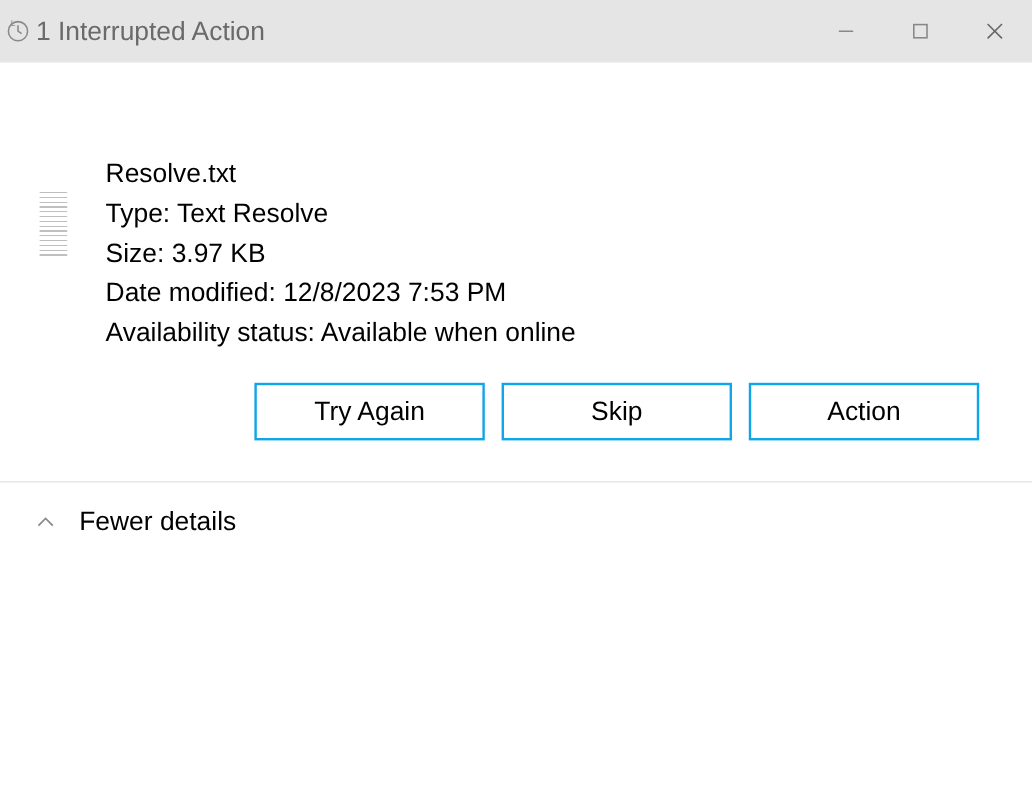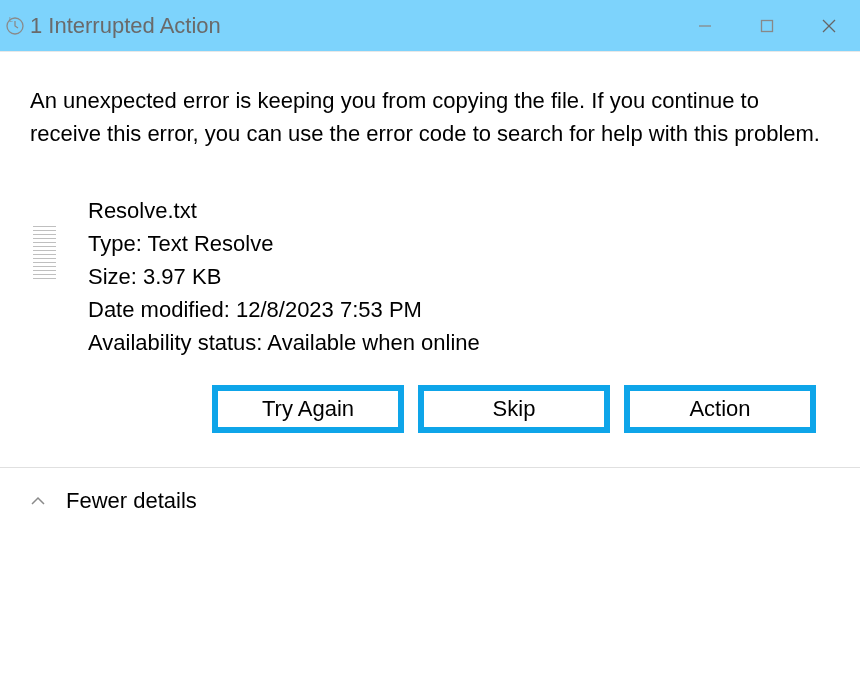--- a/index.html
+++ b/index.html
@@ -14,21 +14,21 @@
       height: 676px;
       overflow: hidden;
       color: #000000;
     }
     .titlebar {
       display: flex;
       align-items: center;
       height: 52px;
       padding: 0 0 0 4px;
       border-bottom: 1px solid #e8e8e8;
-      background: #7dd3fc;
+      background: #e5e5e5;
     }
     .titlebar-icon {
       width: 20px;
       height: 20px;
       margin-right: 6px;
       display: flex;
       align-items: center;
       justify-content: center;
     }
     .titlebar-text {
@@ -105,21 +105,21 @@
       display: flex;
       justify-content: flex-end;
       gap: 14px;
       padding-right: 14px;
       margin-bottom: 34px;
     }
     .action-btn {
       width: 192px;
       height: 48px;
       background: #ffffff;
-      border: 6px solid #0ea5e9;
+      border: 2px solid #0ea5e9;
       font-size: 22px;
       font-family: inherit;
       cursor: pointer;
       color: #000000;
     }
     .divider {
       height: 1px;
       background: #e0e0e0;
       margin: 0;
     }
@@ -165,21 +165,20 @@
     <div class="win-btn">
       <svg width="16" height="16" viewBox="0 0 16 16">
           <line x1="2" y1="2" x2="14" y2="14" stroke="#666" stroke-width="1.3"></line>
           <line x1="14" y1="2" x2="2" y2="14" stroke="#666" stroke-width="1.3"></line>
         </svg>
     </div>
   </div>
 </div>
 
 <div class="content">
-  <p class="error-message">An unexpected error is keeping you from copying the file. If you continue to receive this error, you can use the error code to search for help with this problem.</p>
 
   <div class="file-info-row">
     <div class="file-thumb">
       <div class="file-thumb-lines"></div>
     </div>
     <div class="file-details">
       <div class="file-name">Resolve.txt</div>
       <div>Type: Text Resolve</div>
       <div>Size: 3.97 KB</div>
       <div>Date modified: 12/8/2023 7:53 PM</div>

